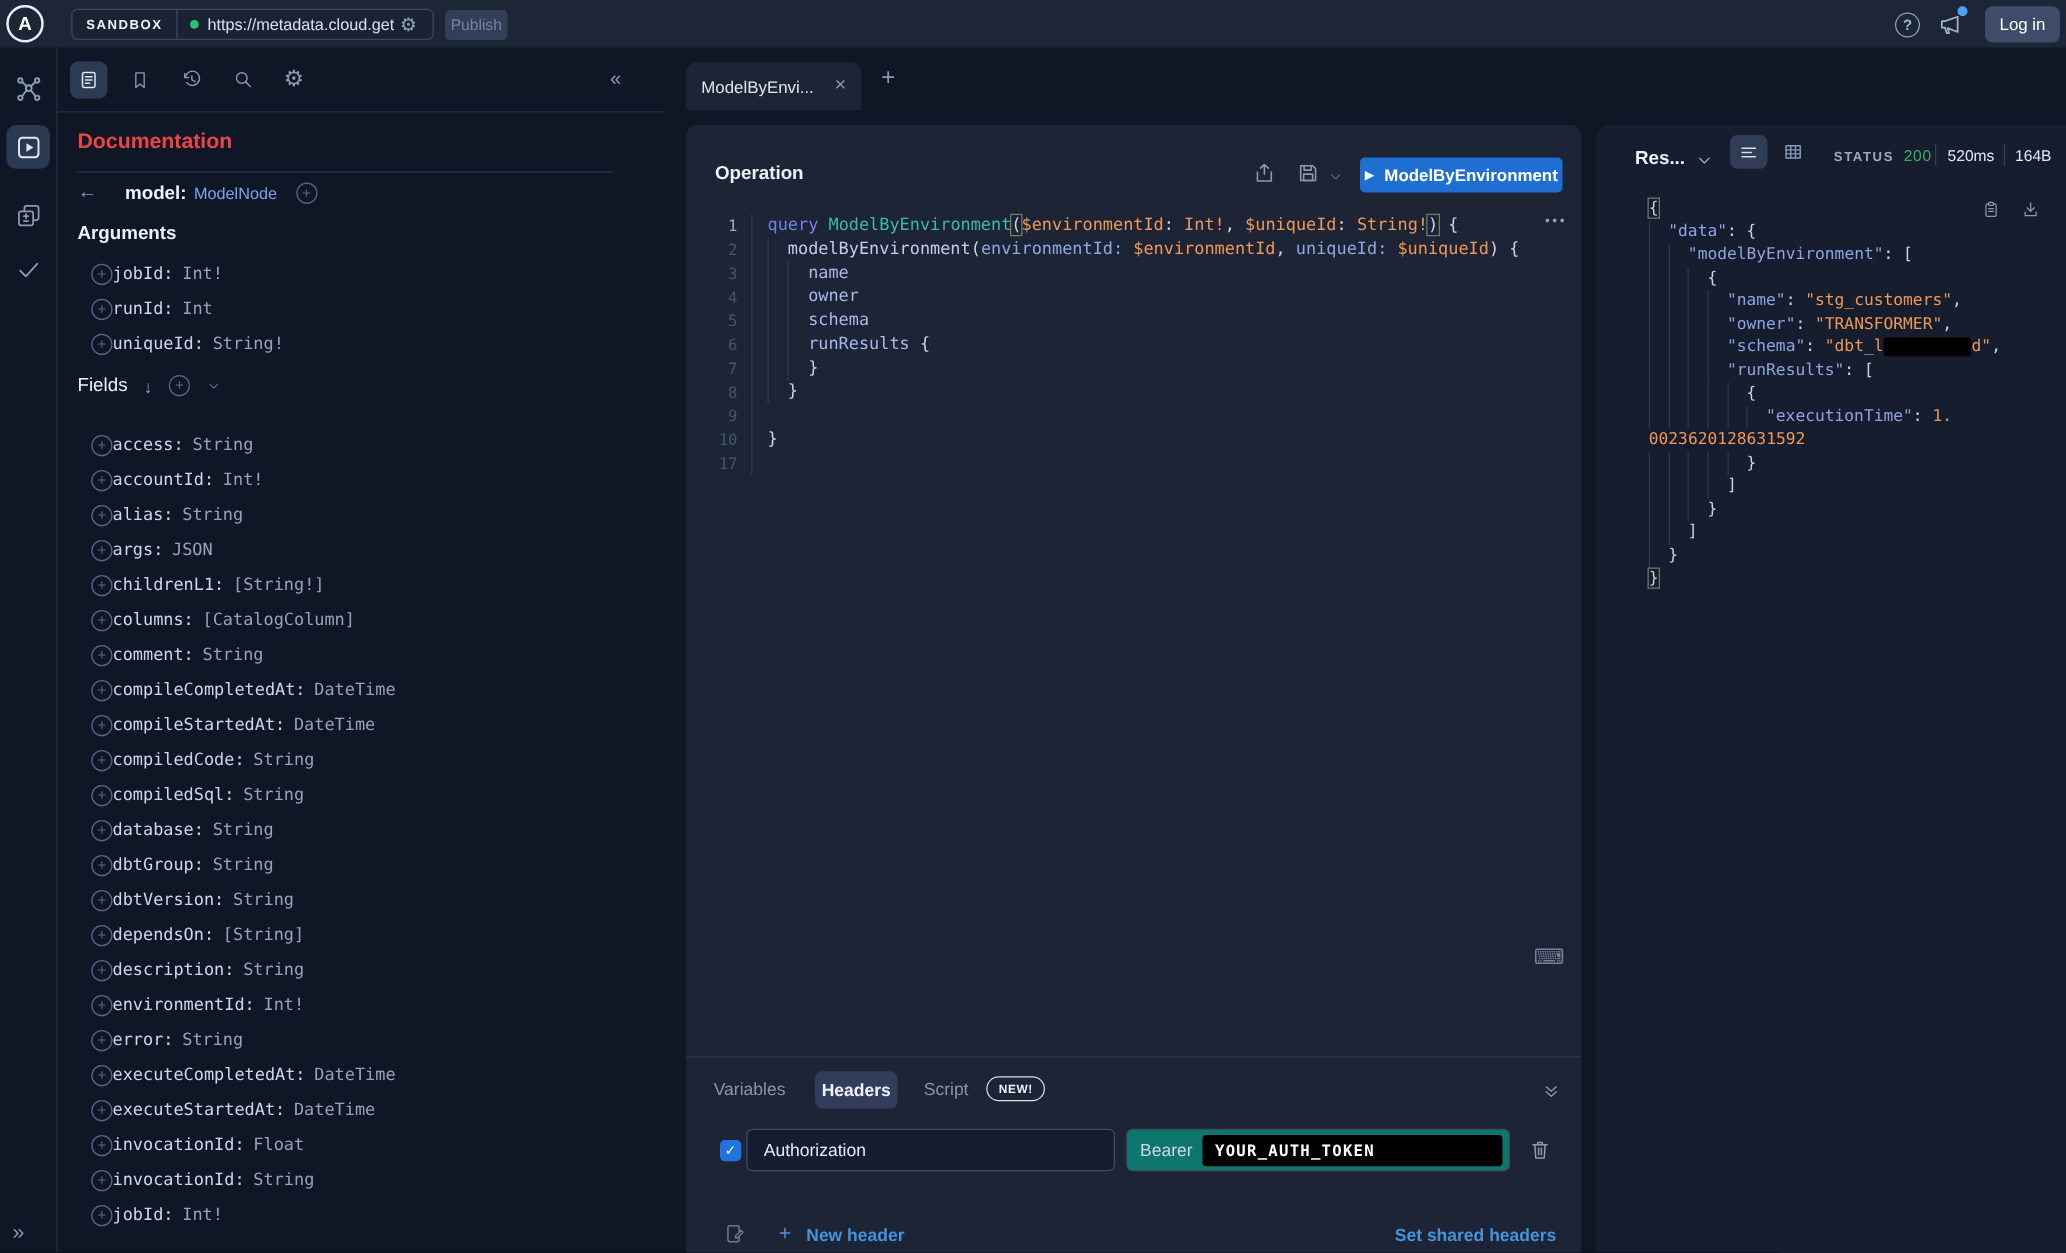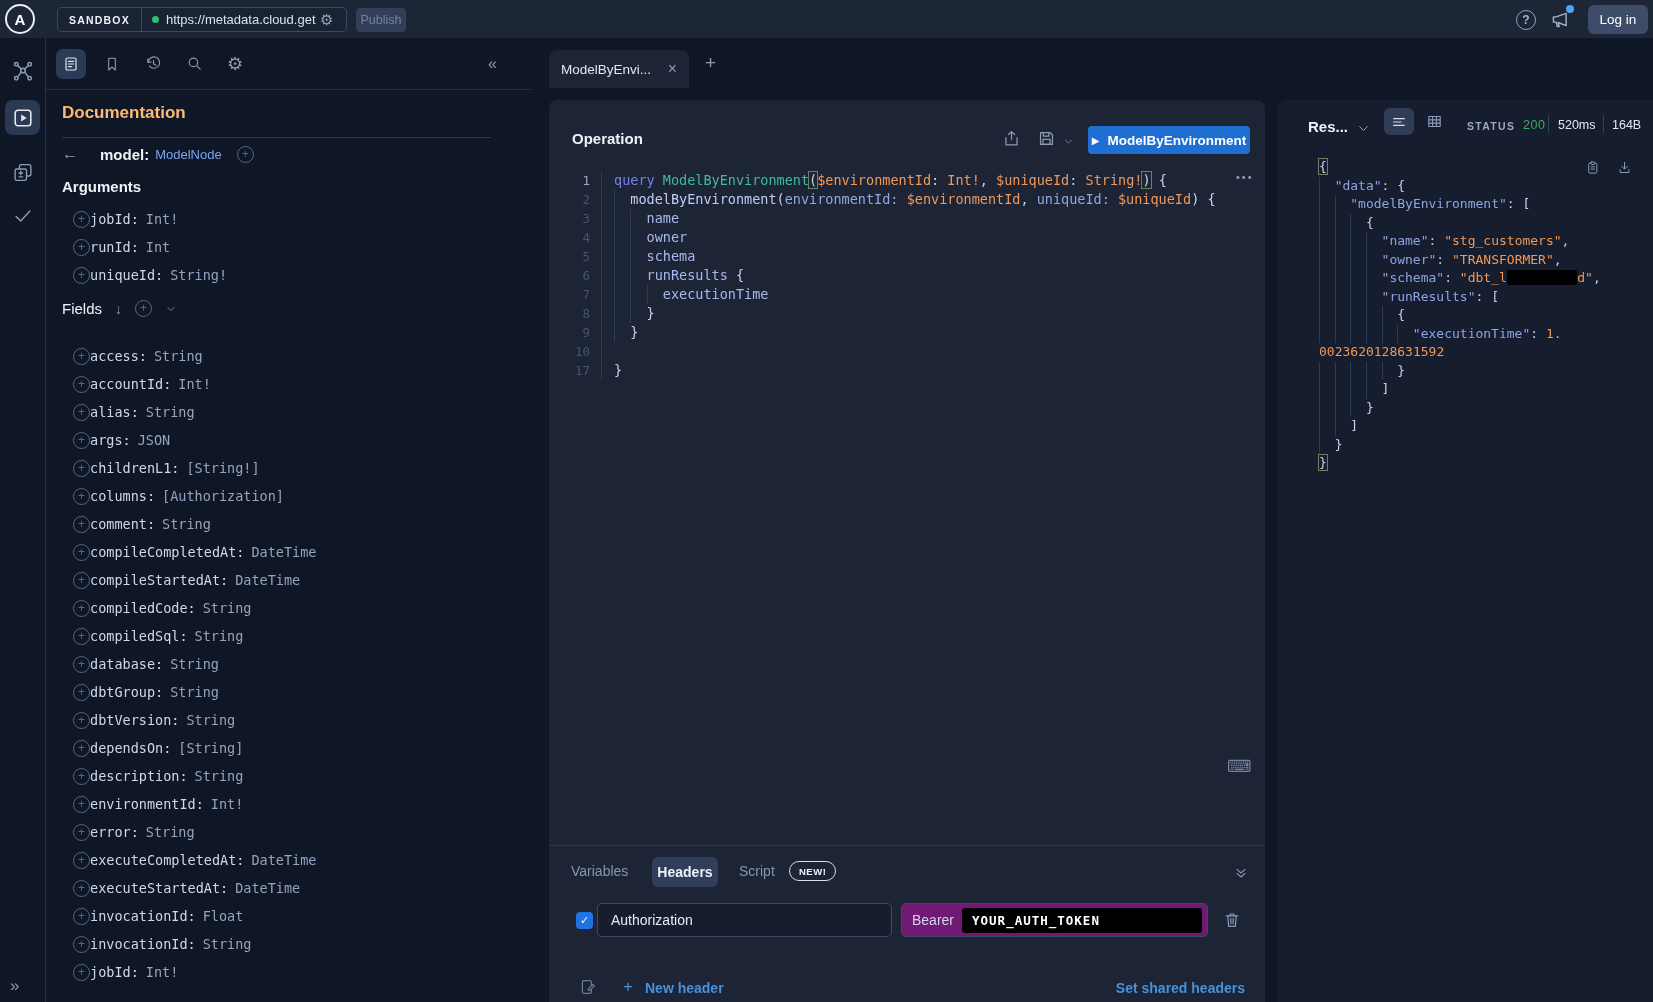--- a/index.html
+++ b/index.html
@@ -38,21 +38,21 @@
         display:flex;align-items:center;justify-content:center;color:#e4e9f2}
   .rail-expand{position:absolute;left:10px;top:938px;font-size:17px;color:#8b9ab5}
 
   
   .docs{position:absolute;left:45px;top:38px;width:486px;height:964px;border-left:1px solid #243046}
   .docs-toolbar{height:52px;display:flex;align-items:center;padding-left:10px;border-bottom:1px solid #243046;position:relative}
   .tb-ic{width:30px;height:30px;margin-right:11px;display:flex;align-items:center;justify-content:center;border-radius:7px}
   .tb-ic.on{background:#2d3a55;color:#dfe7f3}
   .tb-collapse{position:absolute;right:34px;font-size:16px;color:#8b9ab5}
   .docs-content{position:relative;height:911px;overflow:hidden}
-  .doc-title{position:absolute;left:16px;top:13px;font-size:17px;font-weight:bold;color:#fdba74}
+  .doc-title{position:absolute;left:16px;top:13px;font-size:17px;font-weight:bold;color:#ef4444}
   .doc-hr{position:absolute;left:16px;top:47px;width:429px;height:1px;background:#2b3750}
   .crumb{position:absolute;left:16px;top:52px;height:24px;display:flex;align-items:center}
   .crumb-back{width:20px;font-size:16px;color:#8b9ab5}
   .crumb-name{margin-left:18px;font-size:15px;font-weight:bold;color:#eef2f8}
   .crumb-type{margin-left:6px;font-size:13px;color:#7aa4ec}
   .crumb .cplus{margin-left:15px}
   .sec-h{position:absolute;left:16px;font-size:15px;font-weight:bold;color:#eef2f8}
   .fields-h{position:absolute;left:16px;top:210px;display:flex;align-items:center;gap:13px}
   .fields-h .t{font-size:15px;font-weight:normal;color:#eef2f8}
   .fields-h .mi{color:#8b9ab5;font-size:14px}
@@ -108,21 +108,21 @@
   .req-tab{position:absolute;top:763px;font-size:14px;color:#8697b4}
   .req-tab.on-pill{top:757px;height:30px;background:#313d5a;border-radius:6px;color:#eef2f8;font-weight:bold;
         display:flex;align-items:center;justify-content:center}
   .new-badge{position:absolute;left:240px;top:761px;height:20px;padding:0 9px;border:1px solid #d6dded;border-radius:10px;
         font-size:9.5px;font-weight:bold;letter-spacing:.5px;color:#eef2f8;display:flex;align-items:center}
   .req-collapse{position:absolute;left:684px;top:765px;width:16px;color:#8b99b4}
   .chk{position:absolute;left:27px;top:812px;width:17px;height:17px;background:#2273e2;border-radius:4px;
         color:#fff;font-size:11px;display:flex;align-items:center;justify-content:center}
   .hk-input{position:absolute;left:48px;top:803px;width:295px;height:34px;background:#151d2f;border:1px solid #3c4a68;
         border-radius:5px;color:#e6ebf4;font-size:14px;padding:0 13px;font-family:"Liberation Sans","DejaVu Sans",sans-serif;outline:none}
-  .hv-box{position:absolute;left:352px;top:803px;width:307px;height:34px;background:#701a75;border:1px solid #3c4a68;
+  .hv-box{position:absolute;left:352px;top:803px;width:307px;height:34px;background:#0f766e;border:1px solid #3c4a68;
         border-radius:5px;display:flex;align-items:center;padding:0 5px 0 10px}
   .hv-prefix{font-size:14px;color:#cfd8e8;flex:none}
   .hv-token{margin-left:8px;flex:1;background:#000;border-radius:3px;height:25px;display:flex;align-items:center;
         padding:0 10px;color:#fff;font-weight:bold;font-size:12.5px;letter-spacing:1px;
         font-family:"DejaVu Sans Mono","Liberation Mono",monospace;white-space:nowrap;overflow:hidden}
   .trash{position:absolute;left:674px;top:811px;width:18px}
   .edit-ic{position:absolute;left:30px;top:878px;width:18px;color:#6c7b97}
   .nh-plus{position:absolute;left:74px;top:877px;font-size:17px;color:#4493dc}
   .nh-label{position:absolute;left:96px;top:880px;font-size:14px;font-weight:bold;color:#4493dc}
   .shared{position:absolute;right:20px;top:880px;font-size:14px;font-weight:bold;color:#4493dc}
@@ -294,21 +294,21 @@
             <span class="dtype mono">JSON</span>
           </div>
           <div class="drow">
             <span class="cplus">+</span>
             <span class="dname mono">childrenL1:</span>
             <span class="dtype mono">[String!]</span>
           </div>
           <div class="drow">
             <span class="cplus">+</span>
             <span class="dname mono">columns:</span>
-            <span class="dtype mono">[Authorization]</span>
+            <span class="dtype mono">[CatalogColumn]</span>
           </div>
           <div class="drow">
             <span class="cplus">+</span>
             <span class="dname mono">comment:</span>
             <span class="dtype mono">String</span>
           </div>
           <div class="drow">
             <span class="cplus">+</span>
             <span class="dname mono">compileCompletedAt:</span>
             <span class="dtype mono">DateTime</span>
@@ -439,21 +439,20 @@
         <div class="gnum">17</div>
       </div>
     <div class="gut-sep"></div>
     <div class="code">
         <div class="cline"><span class="sg-kw">query </span><span class="sg-op">ModelByEnvironment</span><span class="sg-brk">(</span><span class="sg-var">$environmentId</span><span class="sg-pln">: </span><span class="sg-typ">Int!</span><span class="sg-pln">, </span><span class="sg-var">$uniqueId</span><span class="sg-pln">: </span><span class="sg-typ">String!</span><span class="sg-brk">)</span><span class="sg-pln"> {</span></div>
         <div class="cline"><span class="sg-ind">  </span><span class="sg-fld2">modelByEnvironment</span><span class="sg-pln">(</span><span class="sg-arg">environmentId: </span><span class="sg-var">$environmentId</span><span class="sg-pln">, </span><span class="sg-arg">uniqueId: </span><span class="sg-var">$uniqueId</span><span class="sg-pln">) {</span></div>
         <div class="cline"><span class="sg-ind">  </span><span class="sg-ind">  </span><span class="sg-fld">name</span></div>
         <div class="cline"><span class="sg-ind">  </span><span class="sg-ind">  </span><span class="sg-fld">owner</span></div>
         <div class="cline"><span class="sg-ind">  </span><span class="sg-ind">  </span><span class="sg-fld">schema</span></div>
         <div class="cline"><span class="sg-ind">  </span><span class="sg-ind">  </span><span class="sg-fld">runResults</span><span class="sg-pln"> {</span></div>
-        <div class="cline"><span class="sg-ind">  </span><span class="sg-ind">  </span><span class="sg-ind">  </span><span class="sg-fld">executionTime</span></div>
         <div class="cline"><span class="sg-ind">  </span><span class="sg-ind">  </span><span class="sg-pln">}</span></div>
         <div class="cline"><span class="sg-ind">  </span><span class="sg-pln">}</span></div>
         <div class="cline"></div>
         <div class="cline"><span class="sg-pln">}</span></div>
       </div>
     <div class="kbd-ic">⌨</div>
 
     <div class="req-div"></div>
     <div class="req-tab" style="left:22px">Variables</div>
     <div class="req-tab on-pill" style="left:103px;width:66px">Headers</div>

